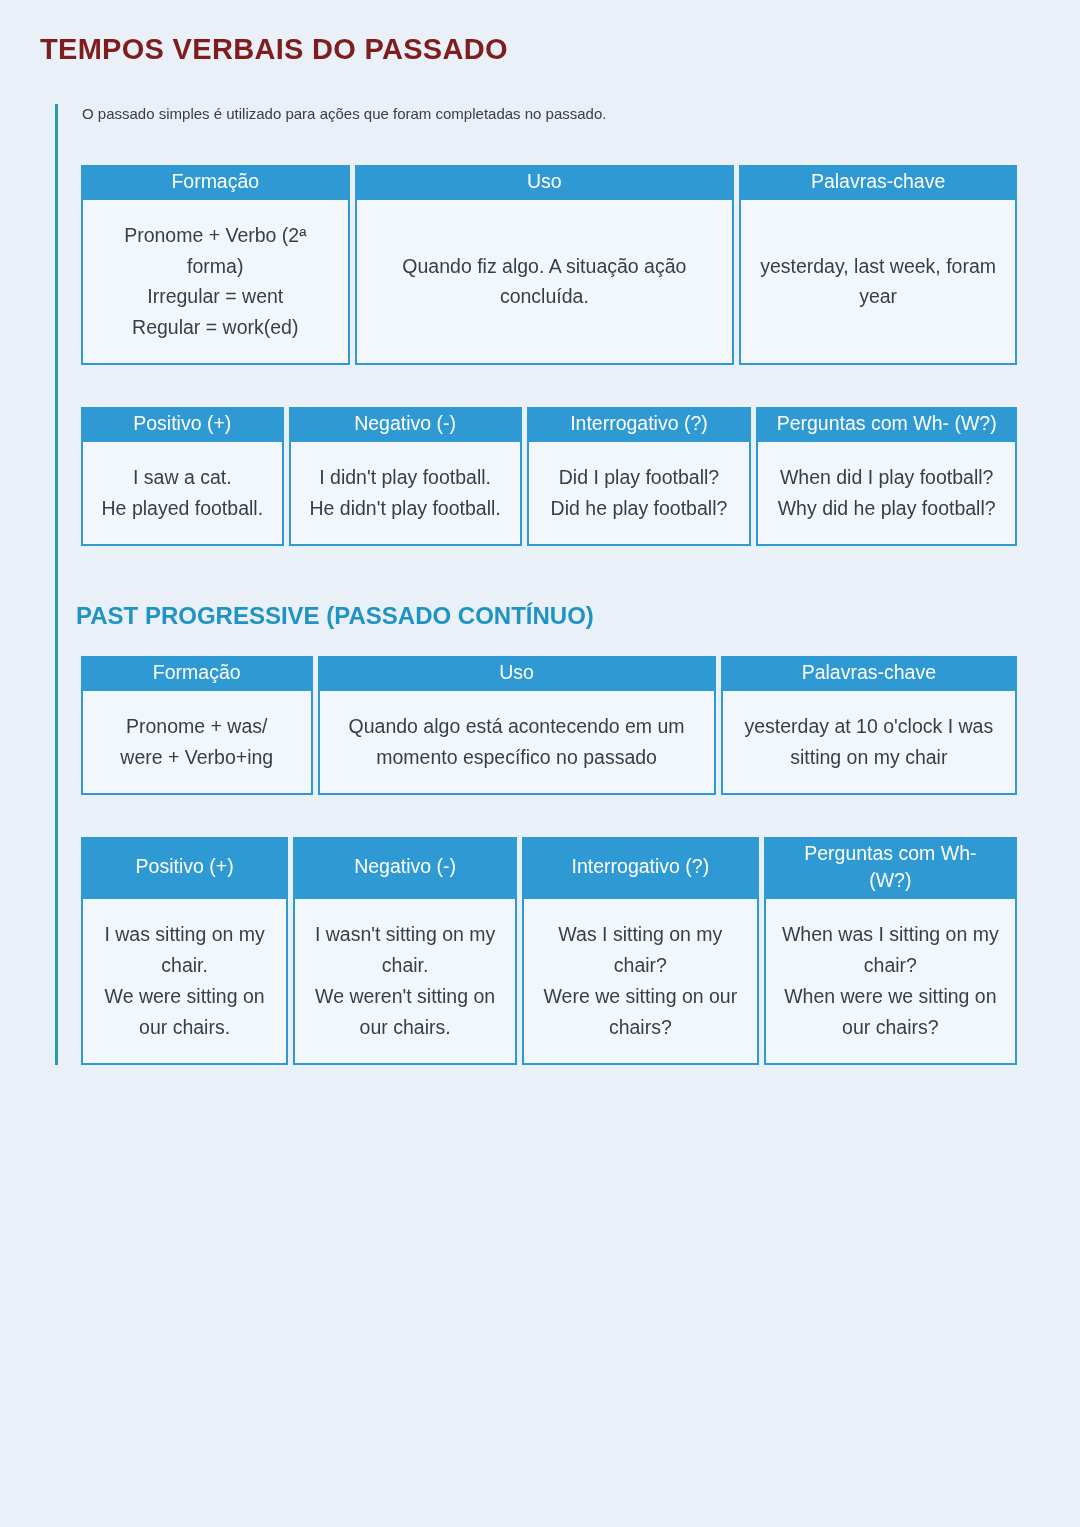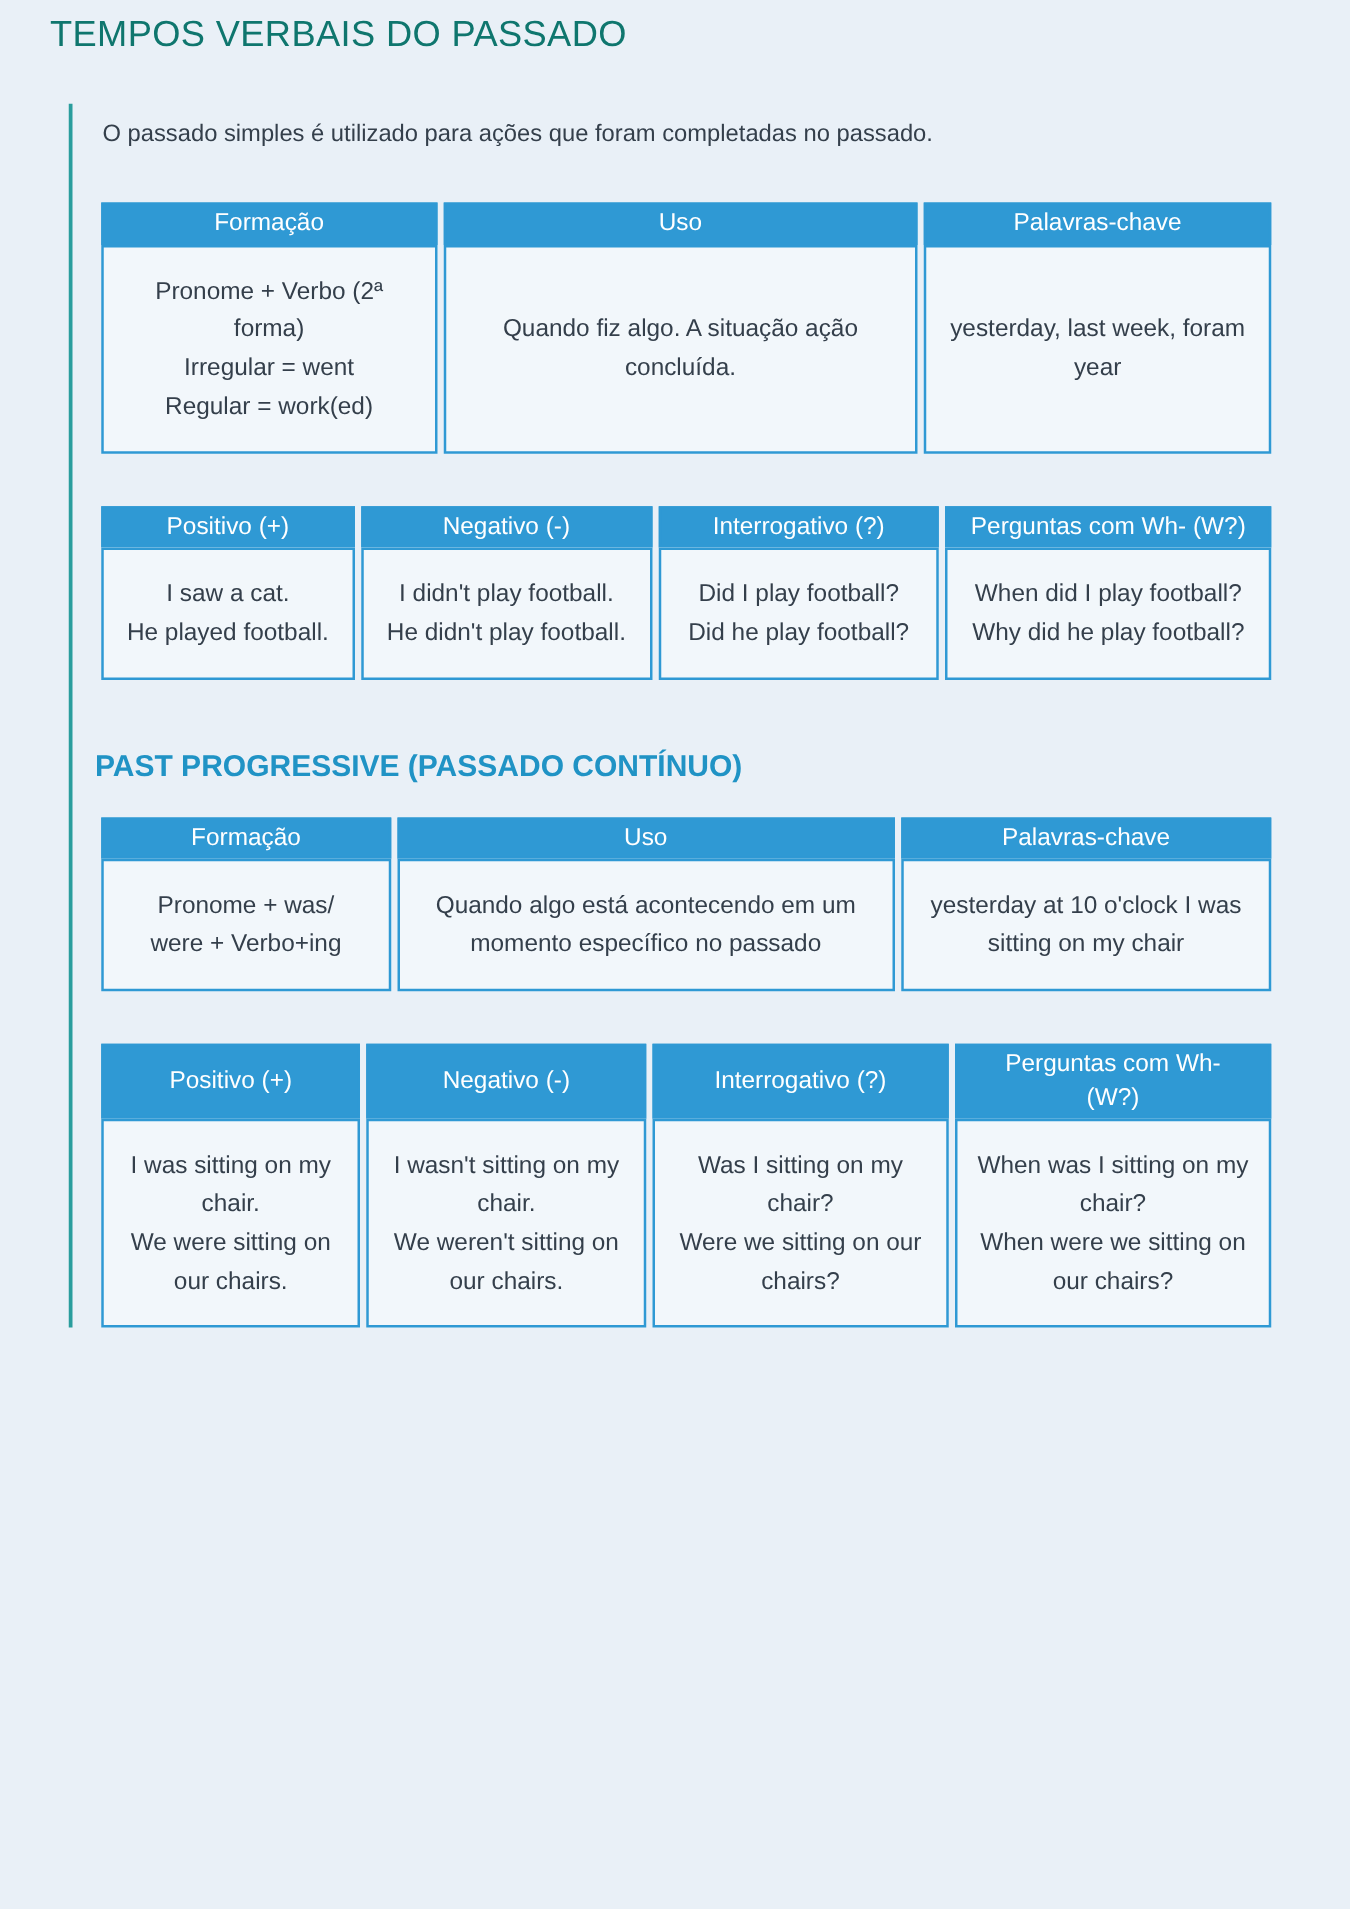--- a/index.html
+++ b/index.html
@@ -6,25 +6,25 @@
   html, body { background: #e9f0f7; }
   body {
     width: 1080px;
     height: 1527px;
     font-family: "Liberation Sans", sans-serif;
     color: #343f4b;
     position: relative;
     overflow: hidden;
   }
   .page-title {
-    color: #0f766e;
+    color: #7f1d1d;
     font-size: 29px;
-    font-weight: 400;
+    font-weight: 700;
     letter-spacing: 0.3px;
-    padding: 12px 0 0 40px;
+    padding: 33px 0 0 40px;
   }
   .content {
     position: relative;
     margin-top: 34px;
   }
   .accent-bar {
     position: absolute;
     left: 55px;
     top: 4px;
     bottom: 0;
@@ -32,24 +32,24 @@
     background: #2a9d9d;
   }
   .sections { margin-left: 76px; padding-top: 1px; }
   .section-title {
     color: #2093c5;
     font-size: 24px;
     font-weight: 600;
     margin: 8px 0 26px 0;
   }
   .section-desc {
-    font-size: 19px;
+    font-size: 15px;
     line-height: 1.7;
     color: #343f4b;
-    margin: 12px 0 38px 6px;
+    margin: 0 0 38px 6px;
     max-width: 905px;
   }
   table {
     border-collapse: separate;
     border-spacing: 5px 0;
     table-layout: fixed;
     width: 946px;
     margin: 0 0 42px 0;
   }
   table.last { margin-bottom: 0; }

